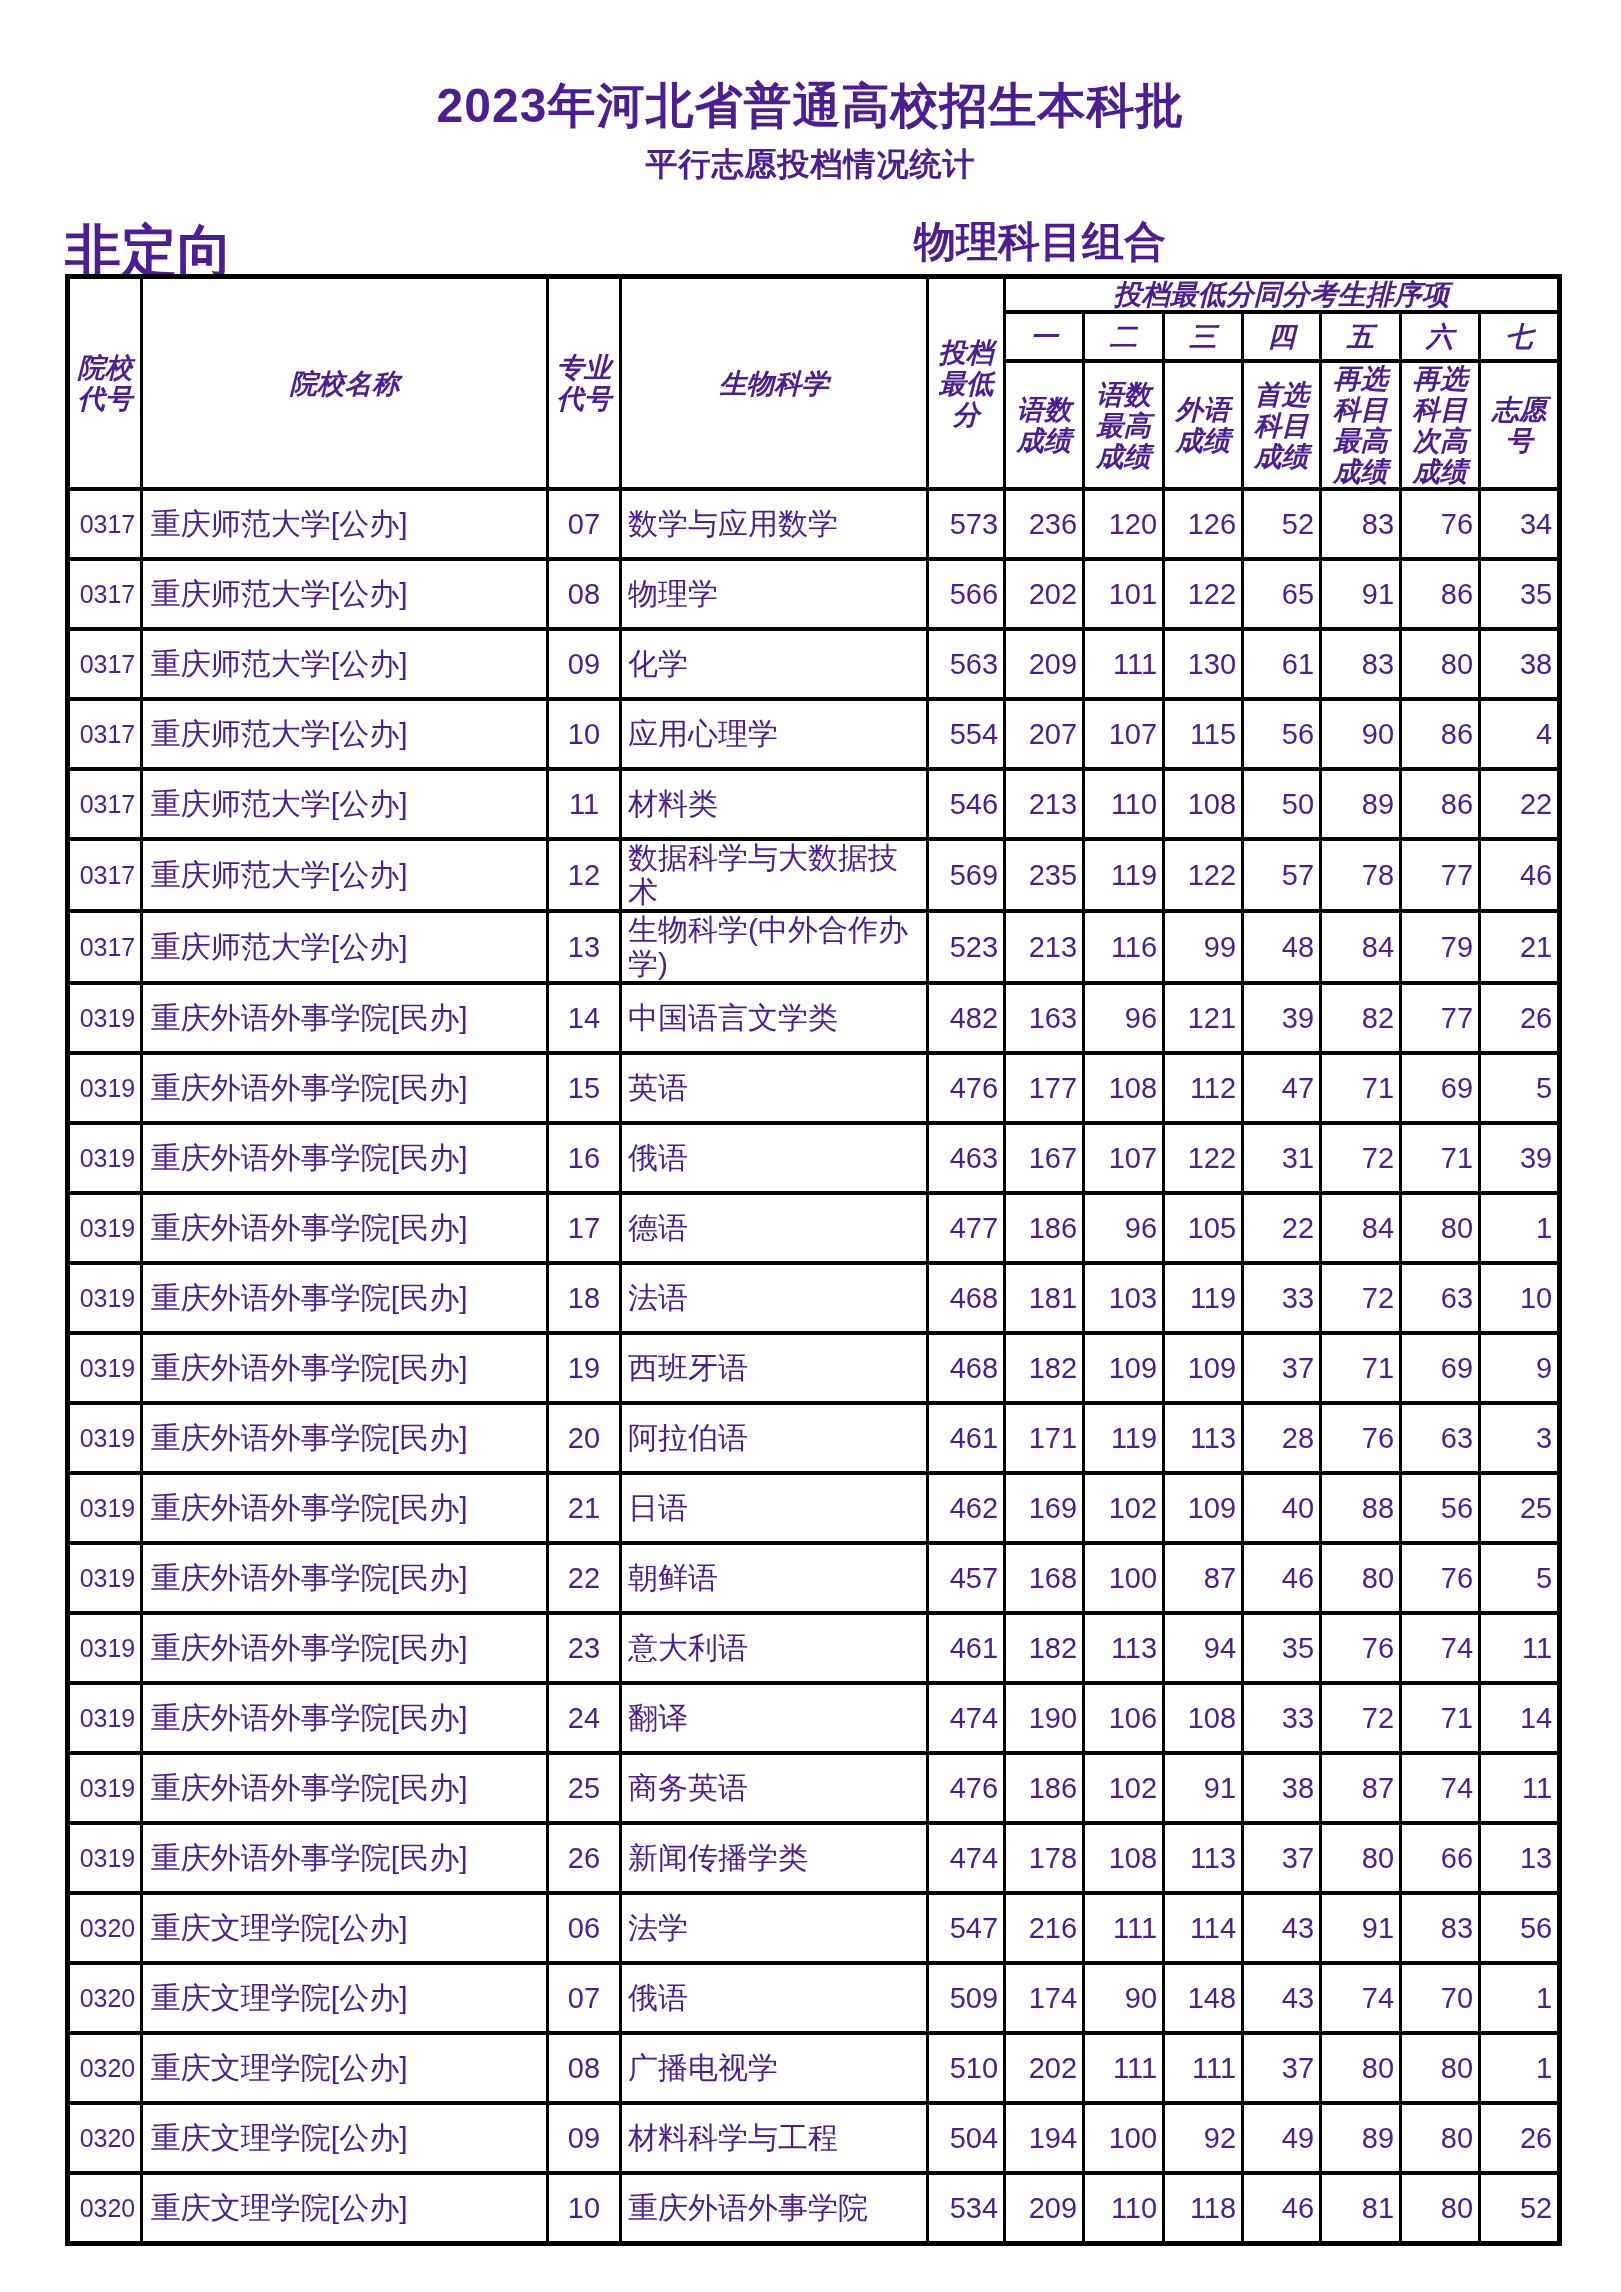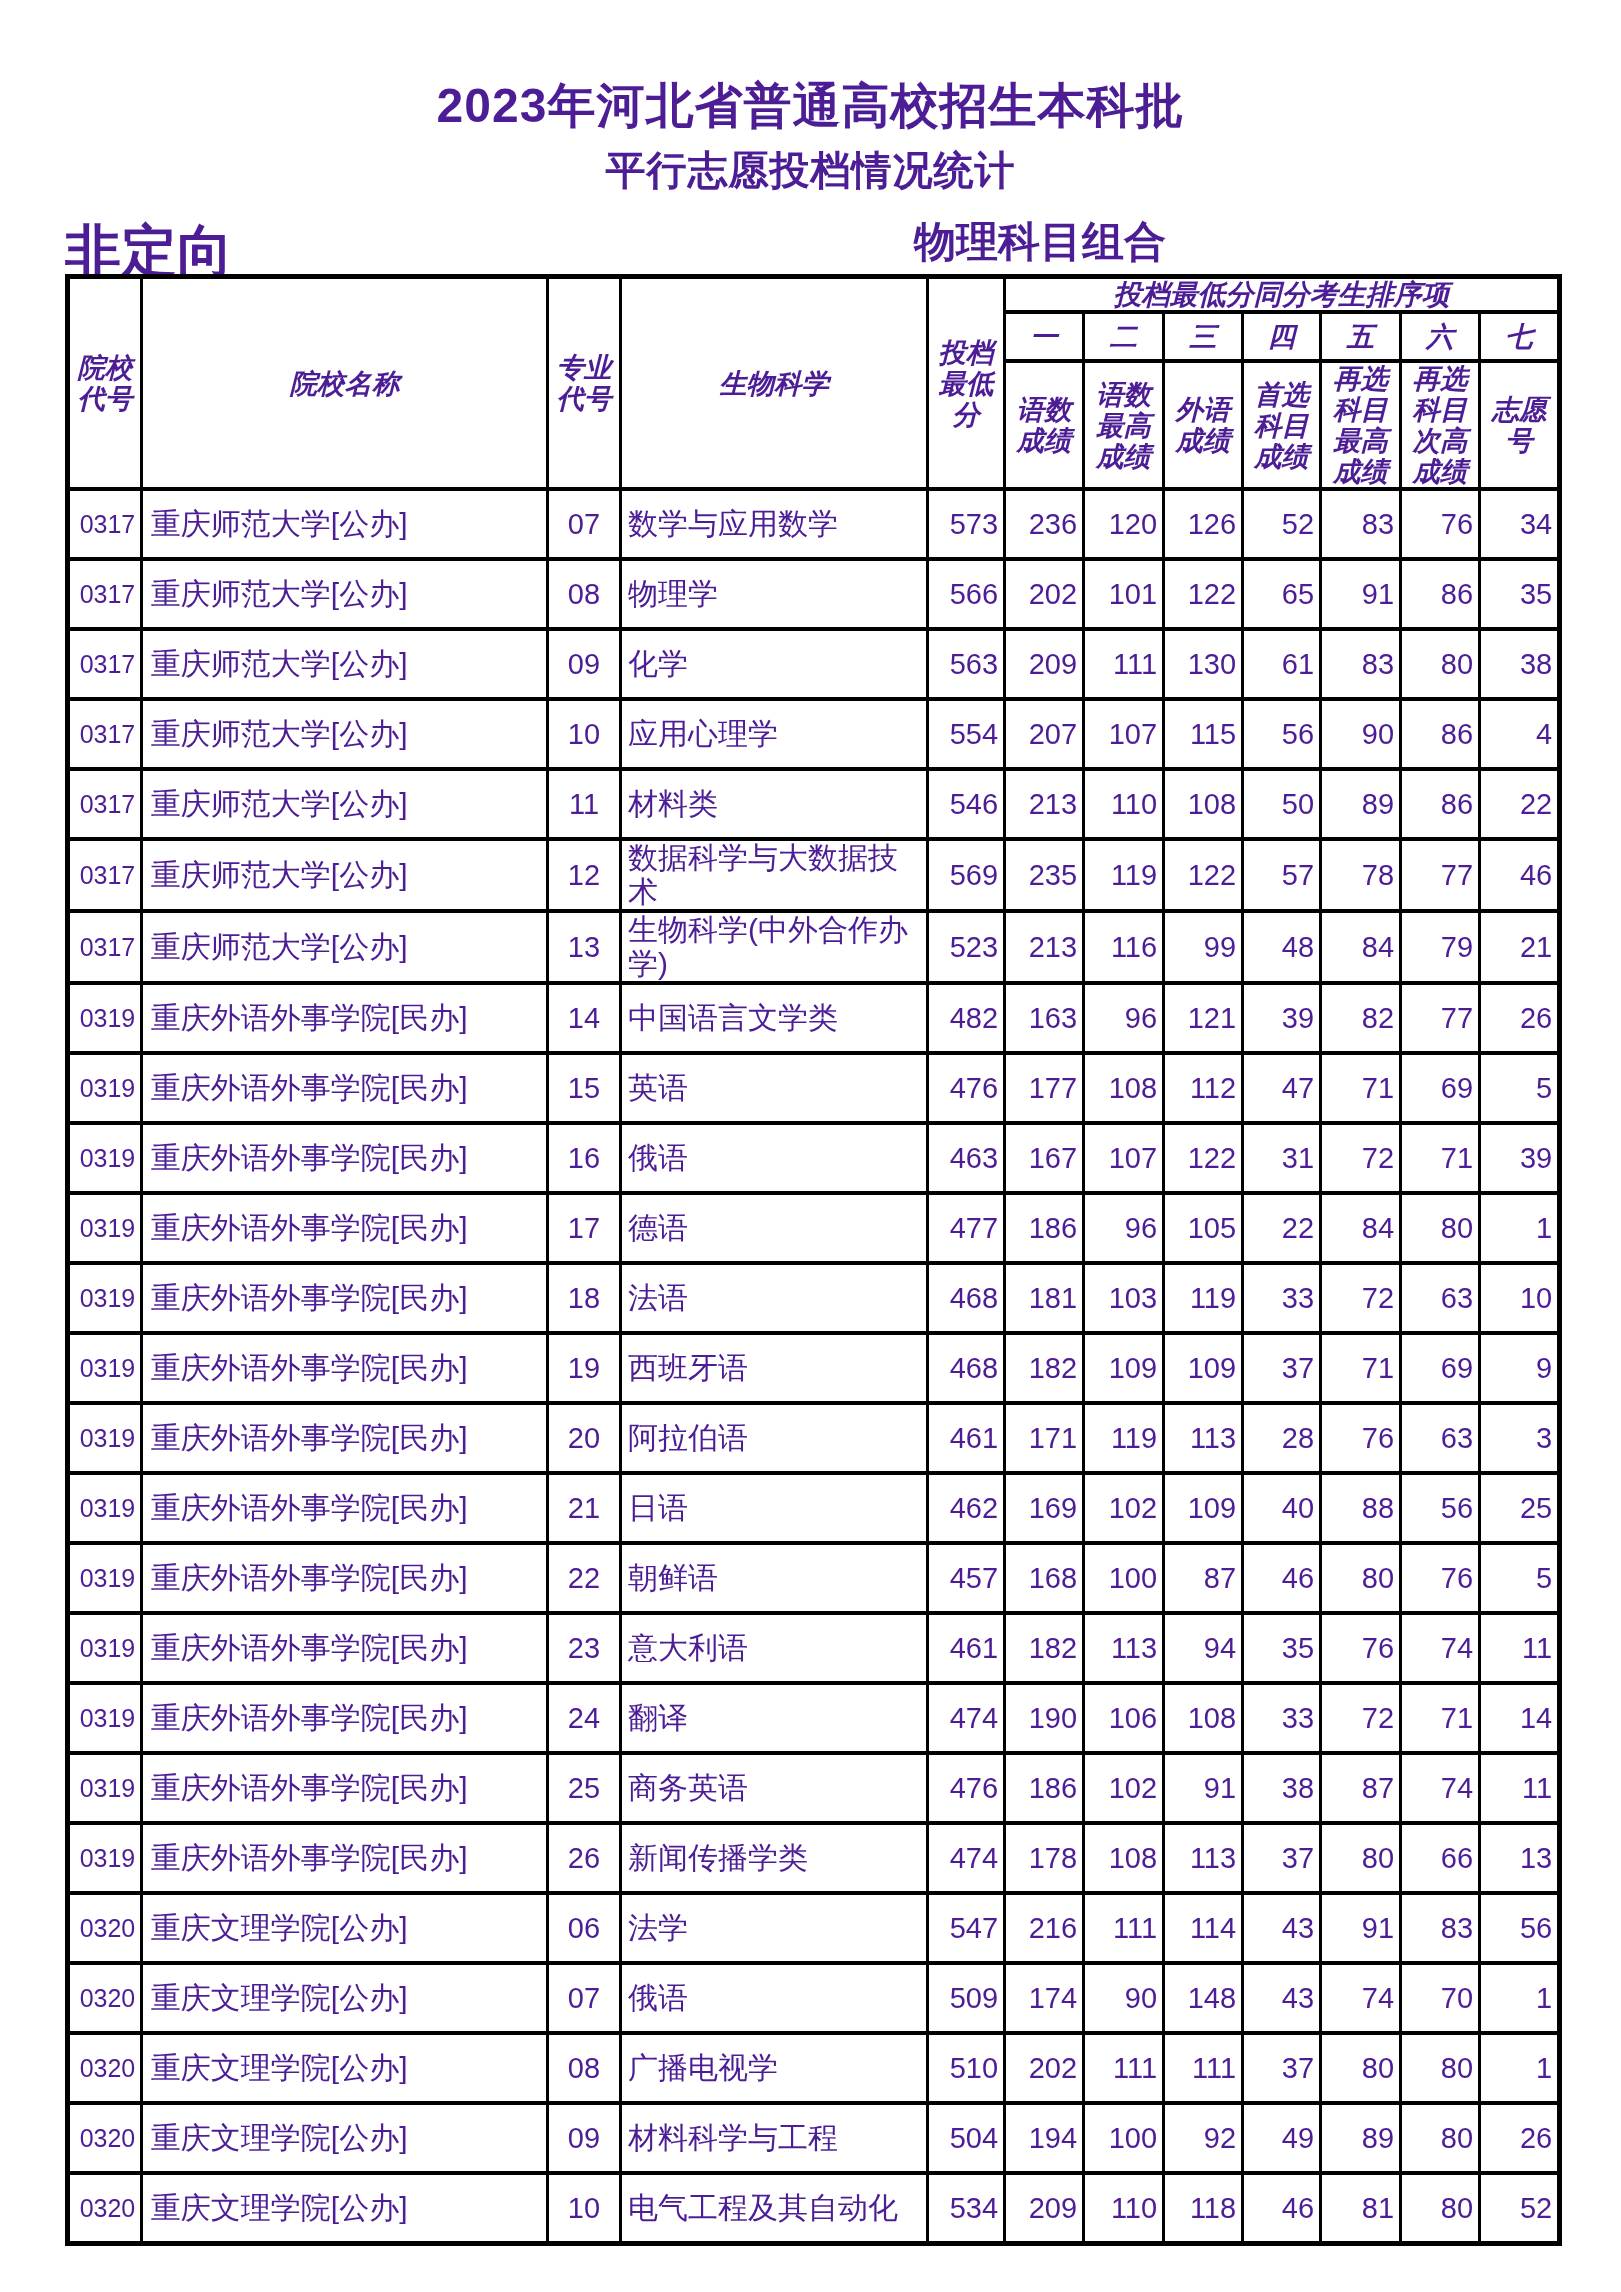--- a/index.html
+++ b/index.html
@@ -11,21 +11,21 @@
     font-family:"Liberation Sans", sans-serif;
     overflow:hidden;
   }
   .title1 {
     position:absolute; top:74px; left:0; width:100%;
     text-align:center; font-size:48px; font-weight:bold;
     letter-spacing:1px; white-space:nowrap;
   }
   .title2 {
     position:absolute; top:143px; left:0; width:100%;
-    text-align:center; font-size:40px; font-weight:bold;
+    text-align:center; font-size:32px; font-weight:bold;
     letter-spacing:1px; white-space:nowrap;
   }
   .label-left {
     position:absolute; top:214px; left:65px;
     font-size:56px; font-weight:bold; white-space:nowrap;
   }
   .label-right {
     position:absolute; top:214px; left:914px;
     font-size:42px; font-weight:bold; white-space:nowrap;
   }
@@ -494,21 +494,21 @@
     <td class="c-num">49</td>
     <td class="c-num">89</td>
     <td class="c-num">80</td>
     <td class="c-num">26</td>
   </tr>
 
   <tr>
     <td class="c-code">0320</td>
     <td class="c-name">重庆文理学院[公办]</td>
     <td class="c-mcode">10</td>
-    <td class="c-mname">电气工程及其自动化</td>
+    <td class="c-mname">重庆外语外事学院</td>
     <td class="c-num">534</td>
     <td class="c-num">209</td>
     <td class="c-num">110</td>
     <td class="c-num">118</td>
     <td class="c-num">46</td>
     <td class="c-num">81</td>
     <td class="c-num">80</td>
     <td class="c-num">52</td>
   </tr>
 </tbody>

